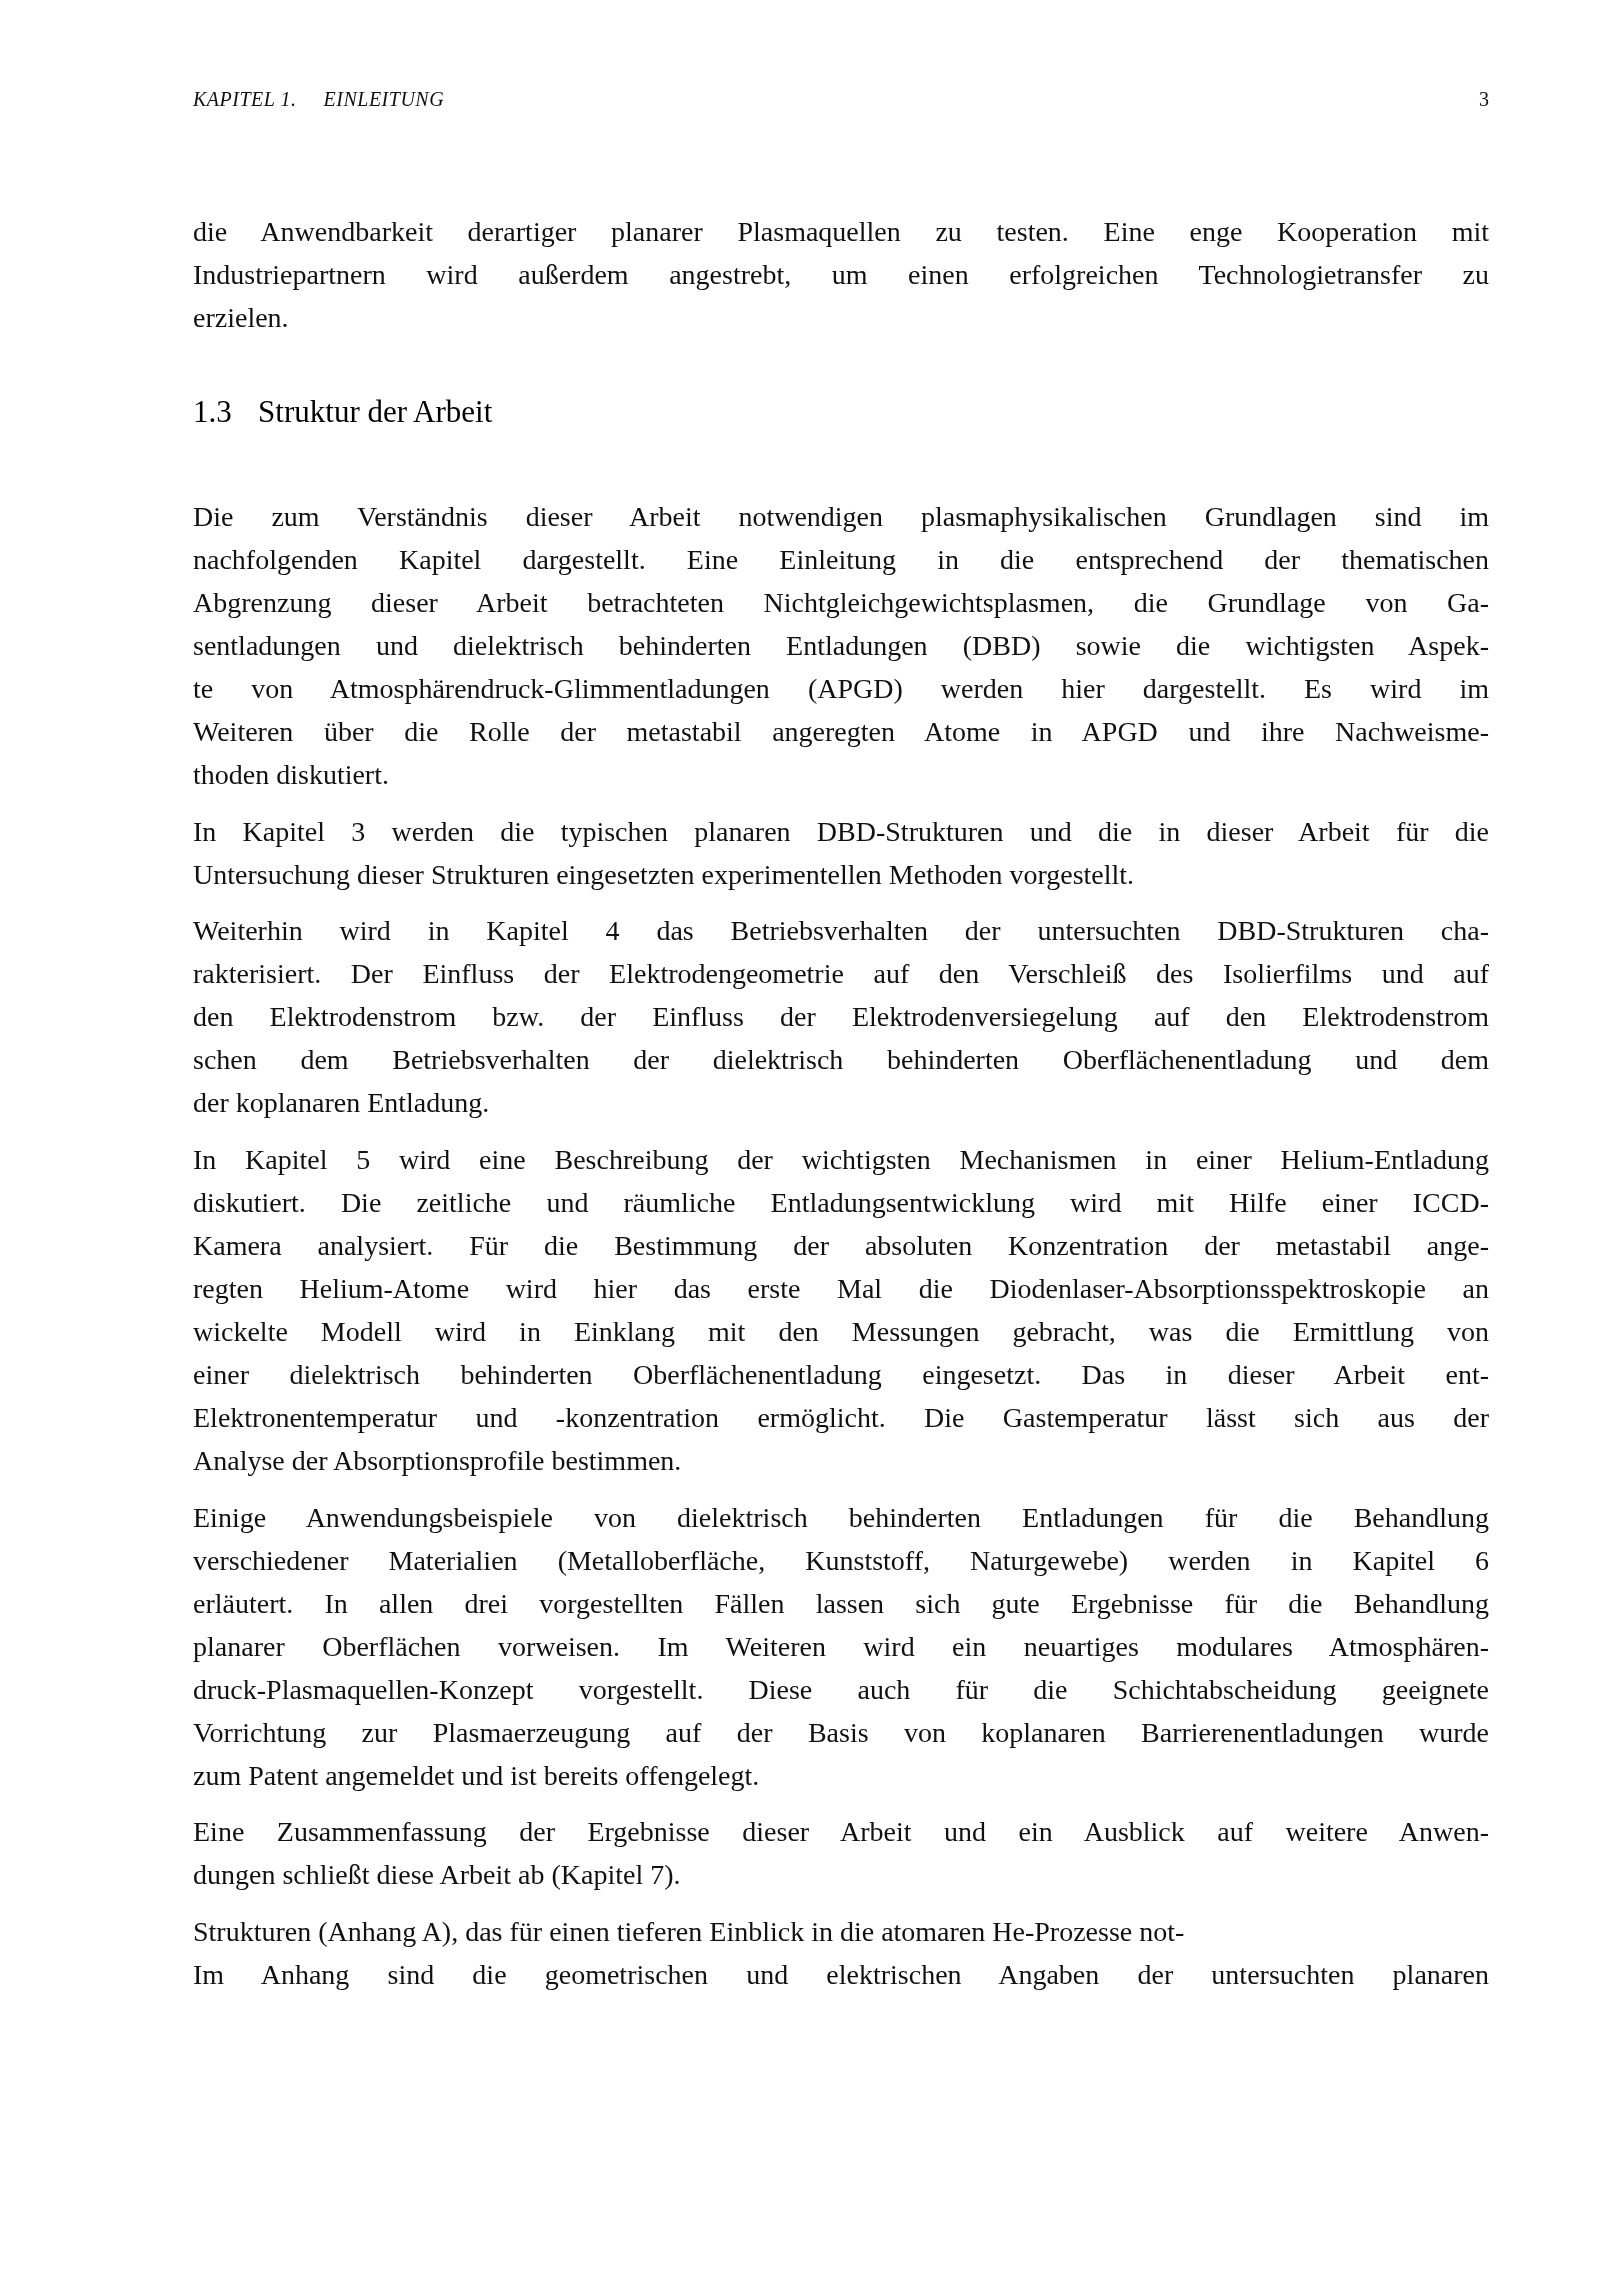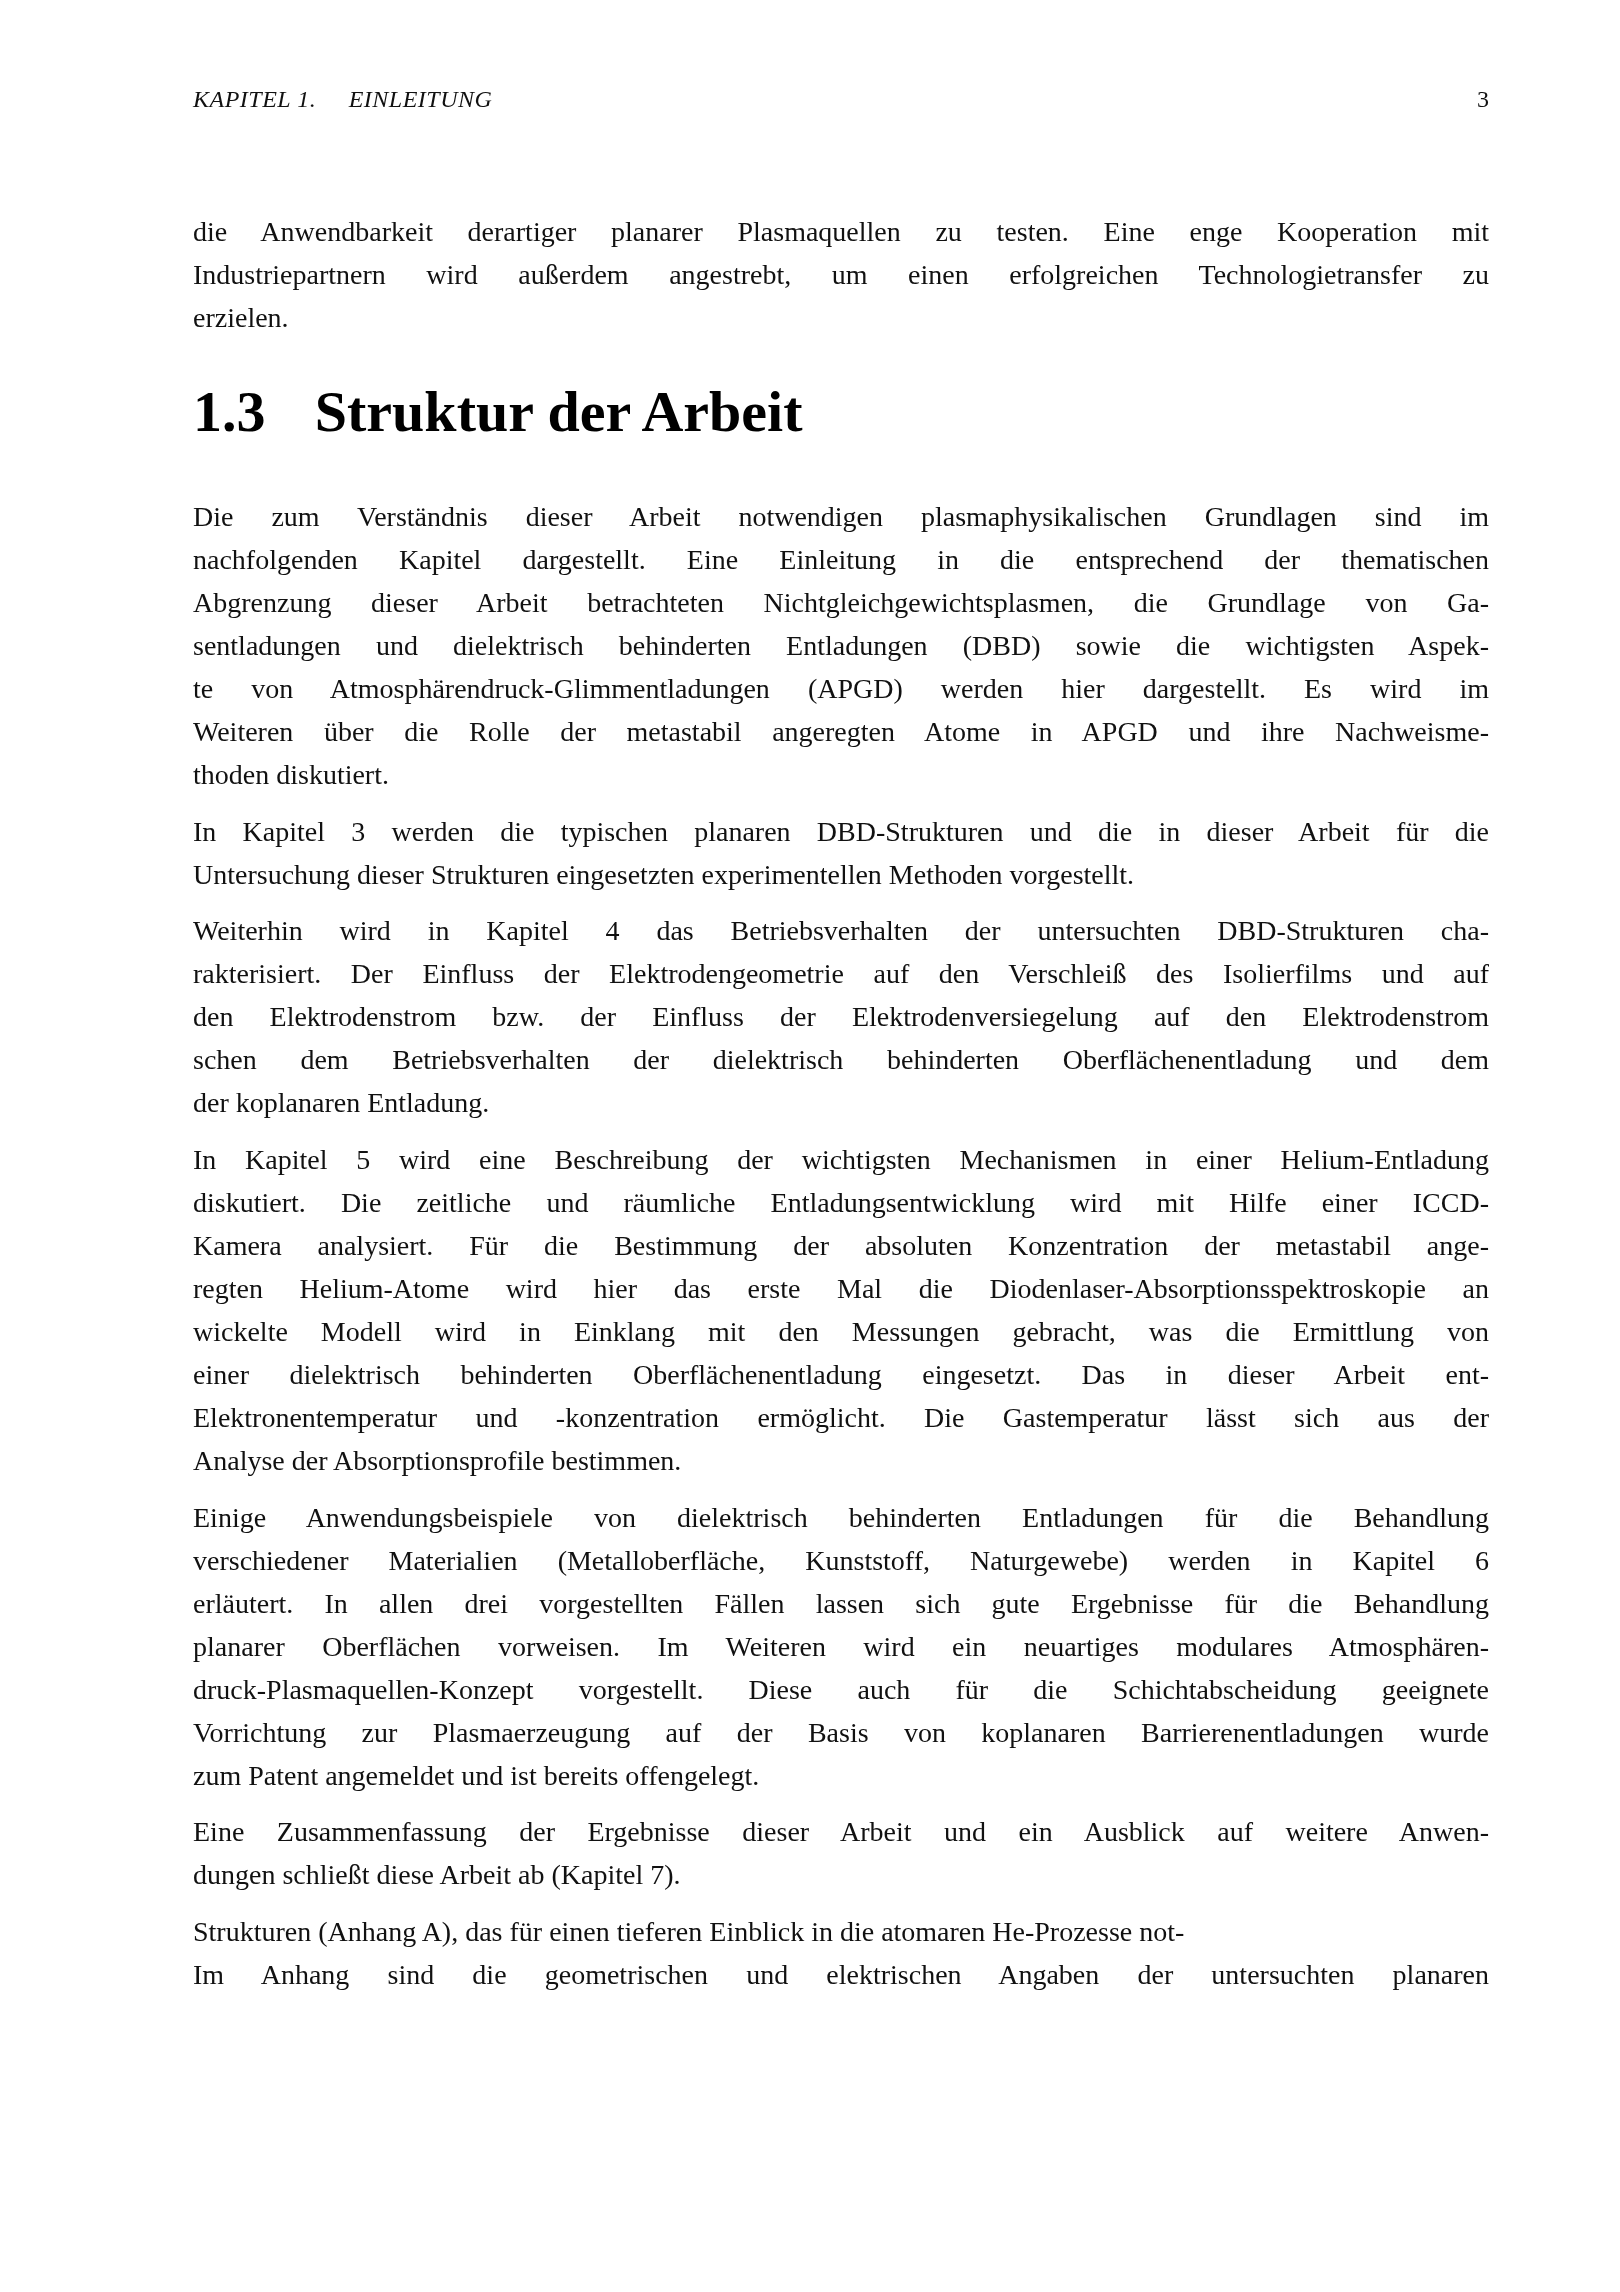--- a/index.html
+++ b/index.html
@@ -17,21 +17,21 @@
     overflow: hidden;
   }
   .running-header {
     position: absolute;
     left: 193px;
     top: 82px;
     width: 1296px;
     display: flex;
     justify-content: space-between;
     align-items: baseline;
-    font-size: 24px;
+    font-size: 20px;
     line-height: 35px;
   }
   .header-left {
     font-style: italic;
     letter-spacing: 0.5px;
   }
   .header-chapter-title {
     margin-left: 1.35em;
   }
   .page-number {
@@ -52,23 +52,23 @@
     text-align: justify;
     text-align-last: justify;
     white-space: normal;
     overflow: hidden;
   }
   .line.final {
     text-align-last: left;
   }
   .section-heading {
     margin: 47px 0 57px 0;
-    font-size: 58px;
+    font-size: 31px;
     line-height: 52px;
-    font-weight: bold;
+    font-weight: normal;
     color: #000000;
   }
   .section-number {
     margin-right: 0.85em;
   }
 </style>
 </head>
 <body>
 
 <div class="page">

